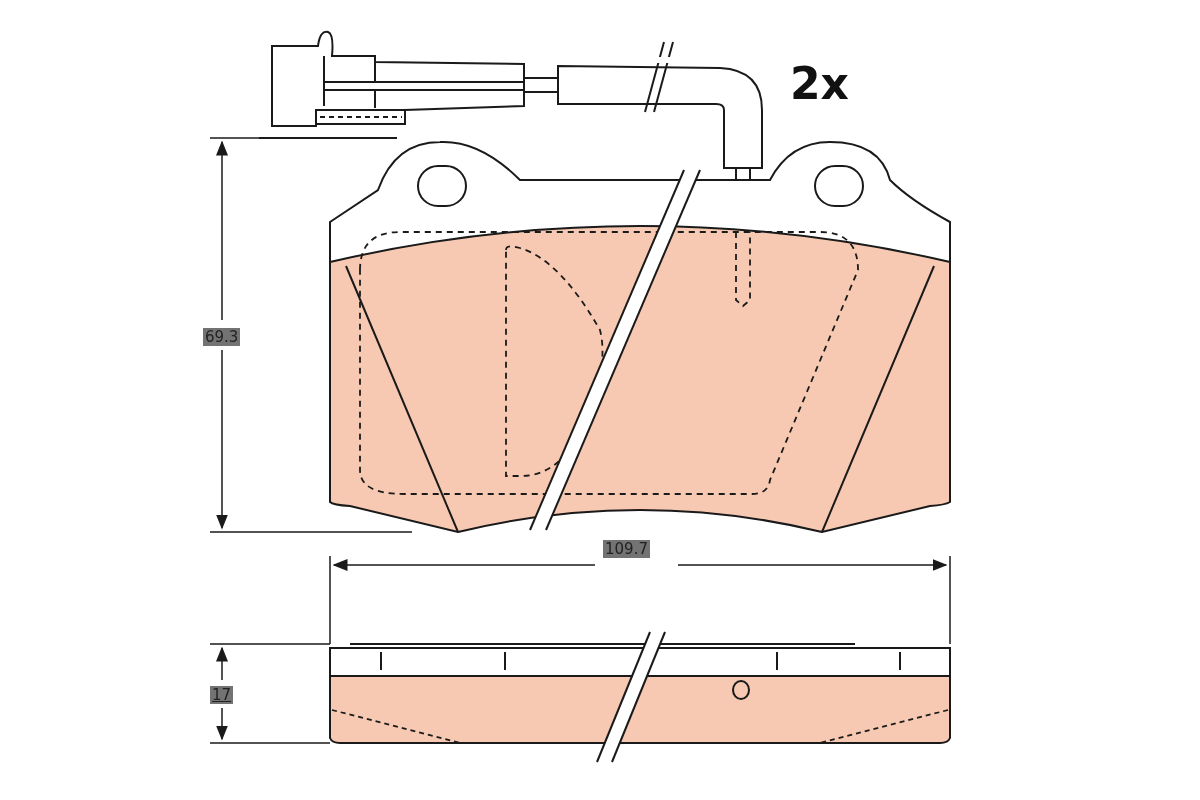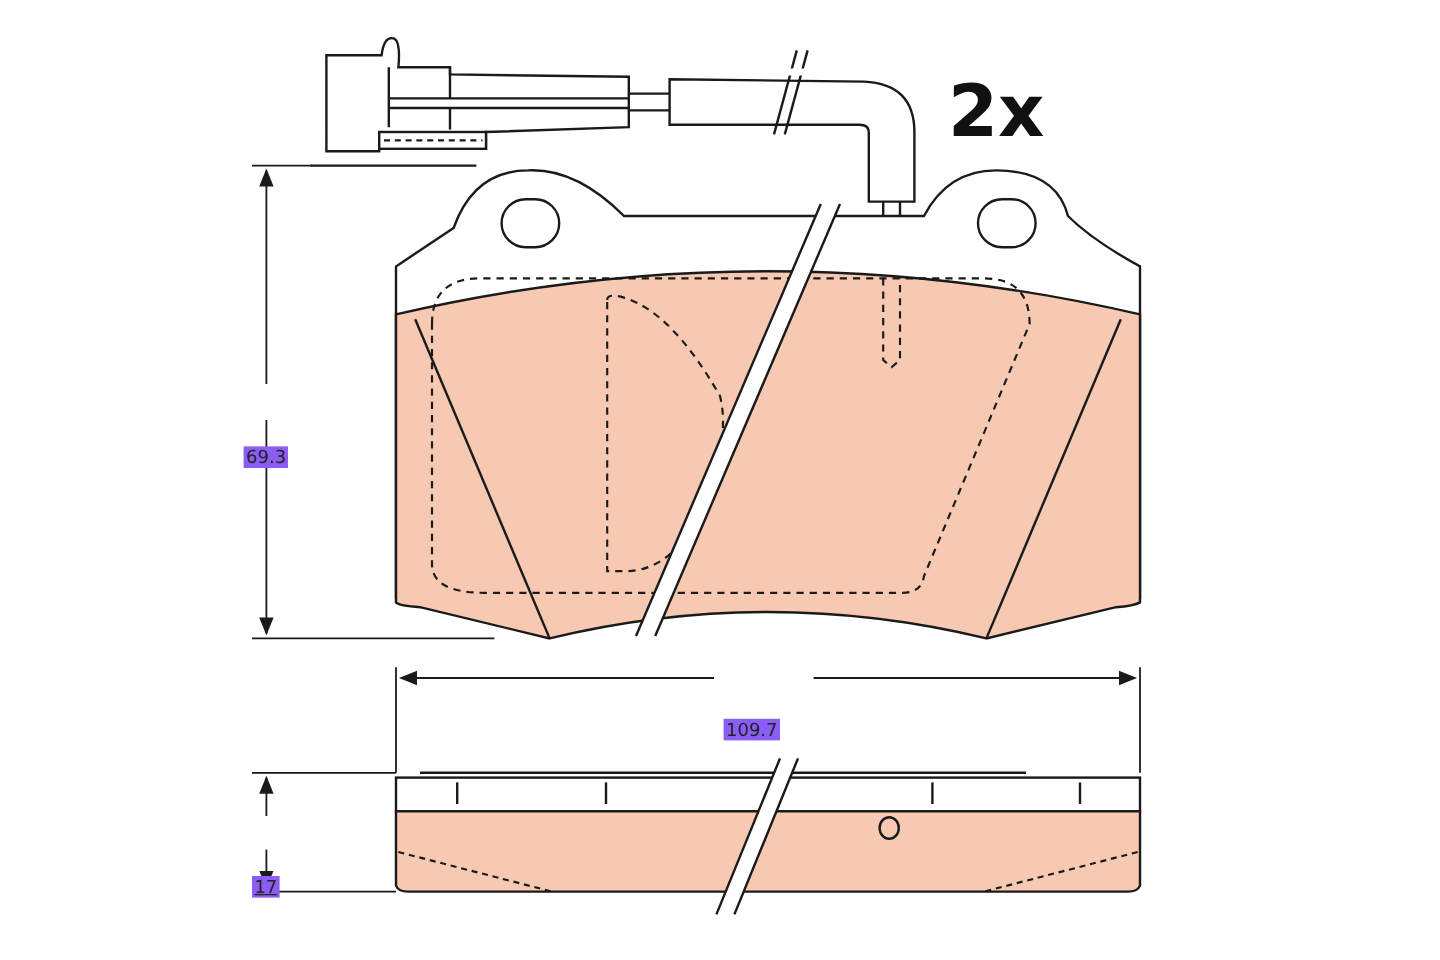--- a/index.html
+++ b/index.html
@@ -1,19 +1,19 @@
 <!DOCTYPE html>
 <html><head>
 <meta charset="utf-8">
 <style>
   html, body { margin: 0; padding: 0; background: #ffffff; }
   body { width: 1200px; height: 800px; overflow: hidden; position: relative; font-family: "DejaVu Sans", sans-serif; }
   svg { position: absolute; left: 0; top: 0; }
-  .lbl { position: absolute; font-family: "DejaVu Sans", sans-serif; color: #222; font-size: 15px; background: #8b5cf6; padding: 0 2px; margin-top: 44px; }
-  .qty { position: absolute; font-family: "DejaVu Sans", sans-serif; font-weight: bold; font-size: 60px; color: #111; }
+  .lbl { position: absolute; font-family: "DejaVu Sans", sans-serif; color: #222; font-size: 15px; background: #737373; padding: 0 2px; }
+  .qty { position: absolute; font-family: "DejaVu Sans", sans-serif; font-weight: bold; font-size: 44px; color: #111; }
 </style>
 </head>
 <body>
 
 <svg width="1200" height="800" viewBox="0 0 1200 800">
   <defs>
     <marker id="arr" viewBox="0 0 10 10" refX="9" refY="5" markerWidth="10" markerHeight="10" orient="auto-start-reverse">
       <path d="M0,1 L10,5 L0,9 z" fill="#1a1a1a"></path>
     </marker>
   </defs>
@@ -95,14 +95,14 @@
   <g stroke="#1a1a1a" stroke-width="1.5" fill="none">
     <line x1="210" y1="644" x2="330" y2="644"></line>
     <line x1="210" y1="743" x2="330" y2="743"></line>
     <line x1="222" y1="648" x2="222" y2="680" marker-start="url(#arr)"></line>
     <line x1="222" y1="708" x2="222" y2="739" marker-end="url(#arr)"></line>
   </g>
 </svg>
 
 <div class="qty" style="left:790px; top:58px;">2x</div>
 <div class="lbl" style="left:203px; top:328px;">69.3</div>
-<div class="lbl" style="left:603px; top:555px;">109.7</div>
+<div class="lbl" style="left:603px; top:540px;">109.7</div>
 <div class="lbl" style="left:210px; top:686px;text-decoration:underline;">17</div>
 
 </body></html>

